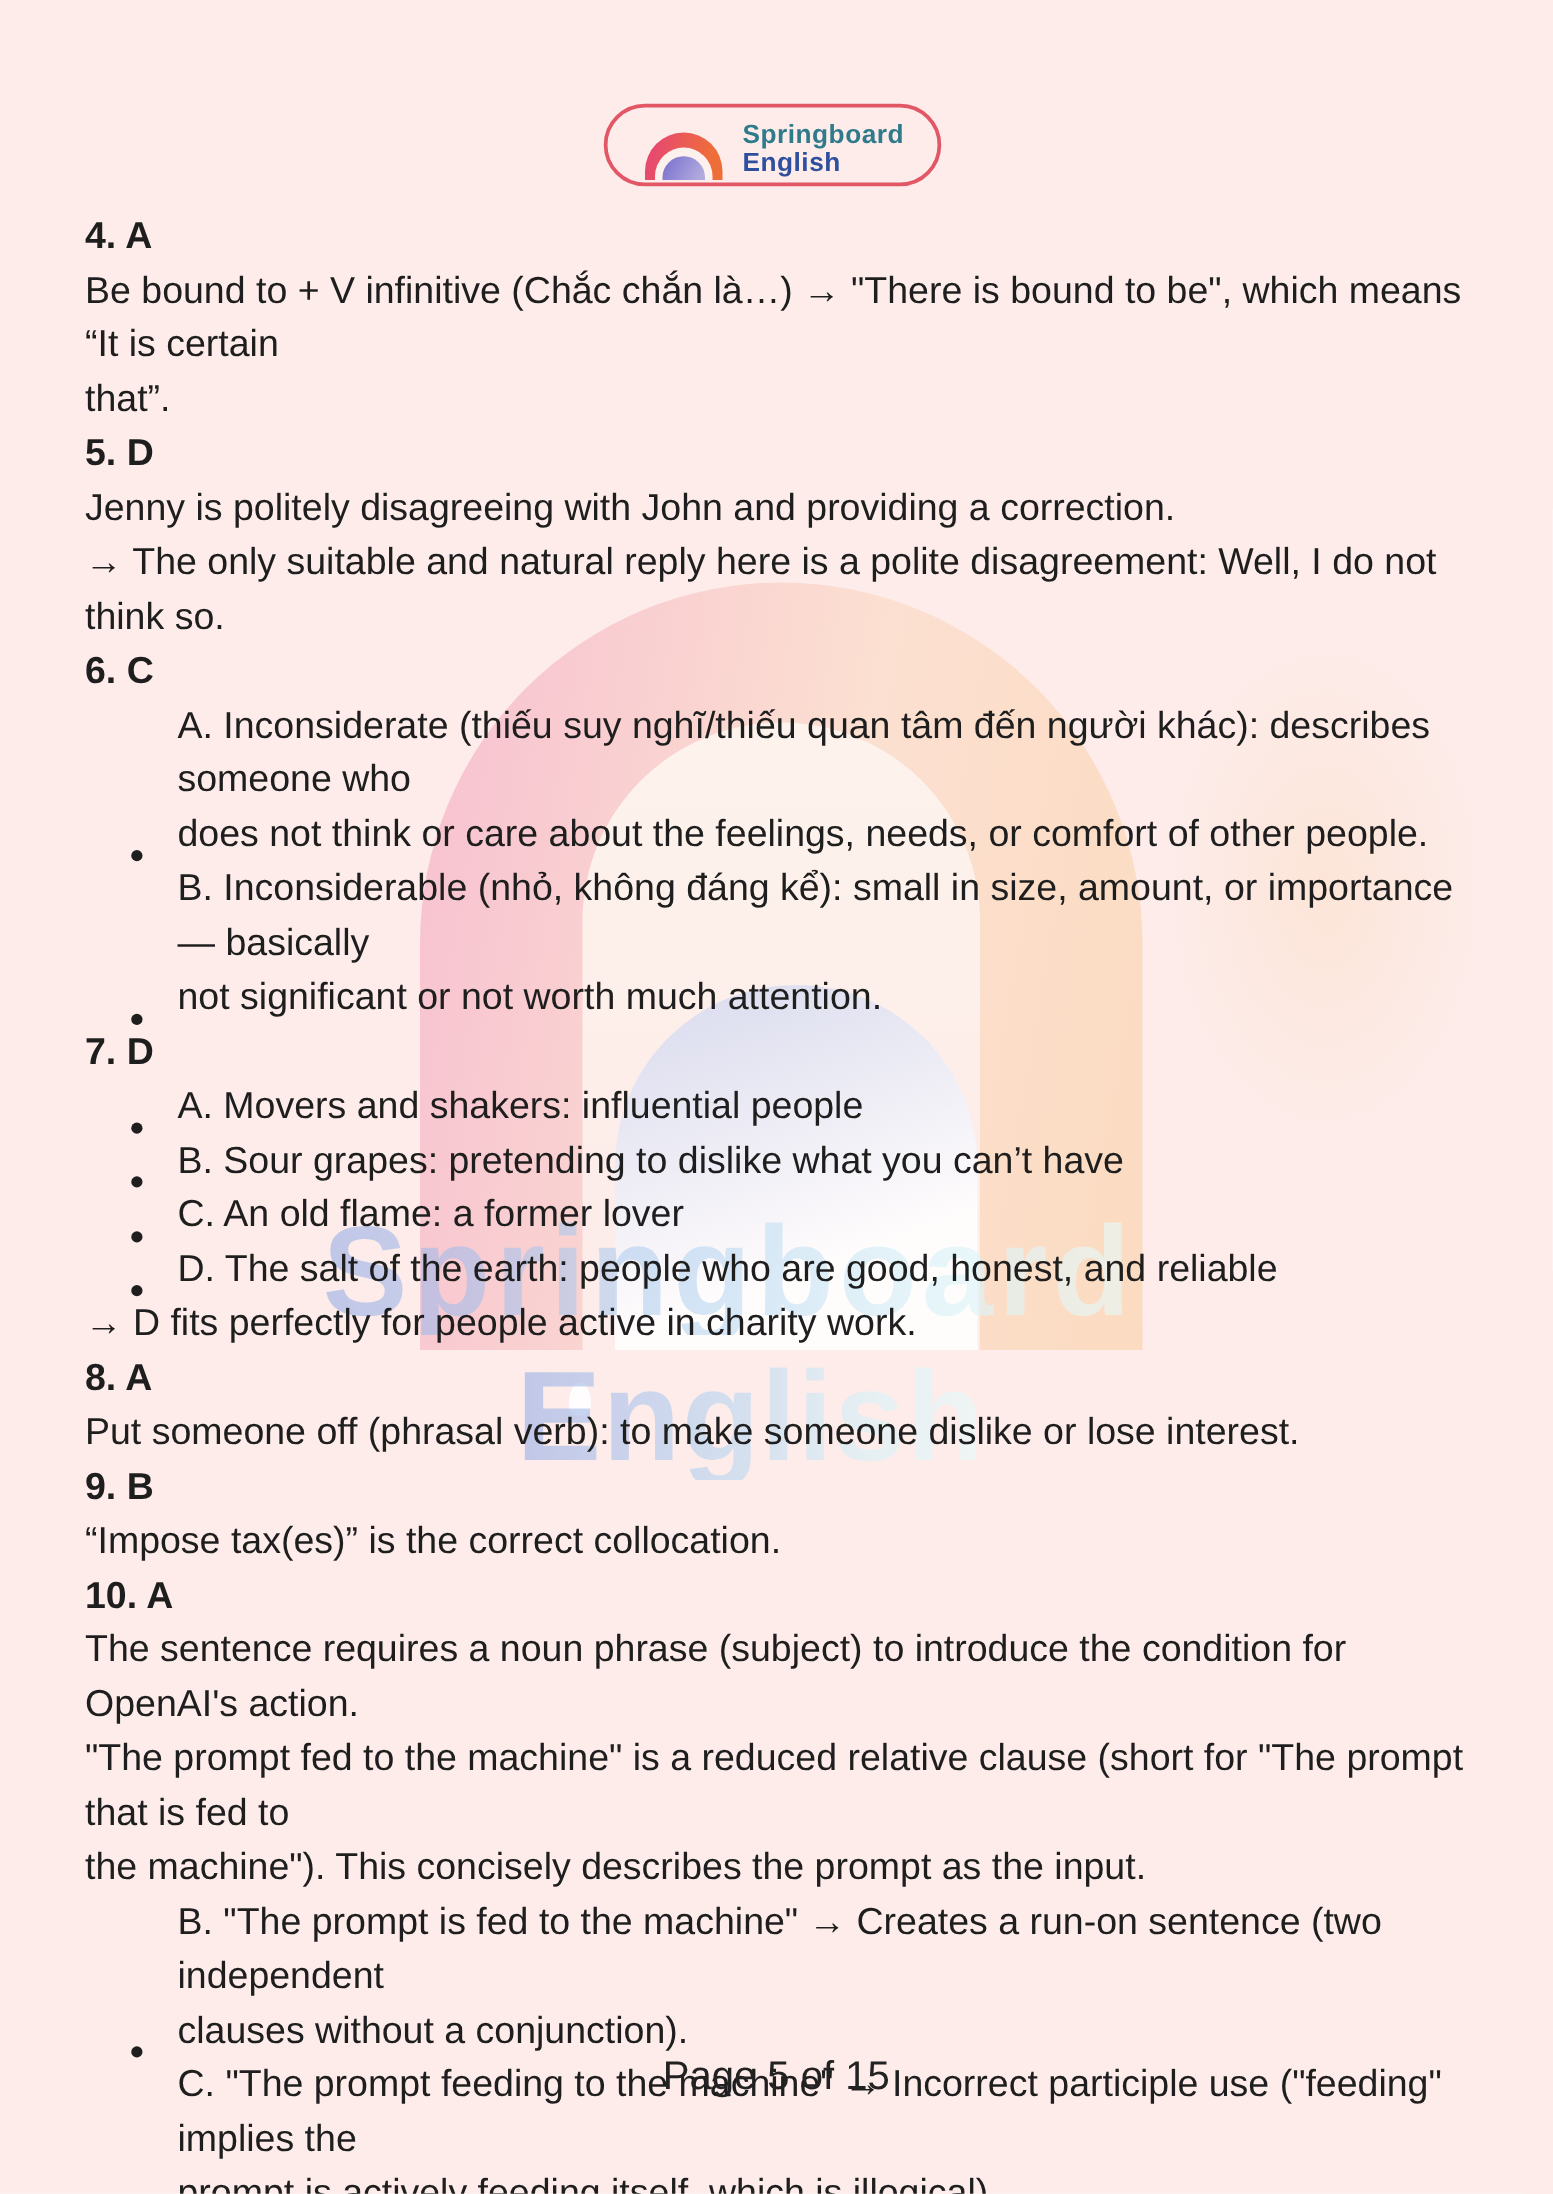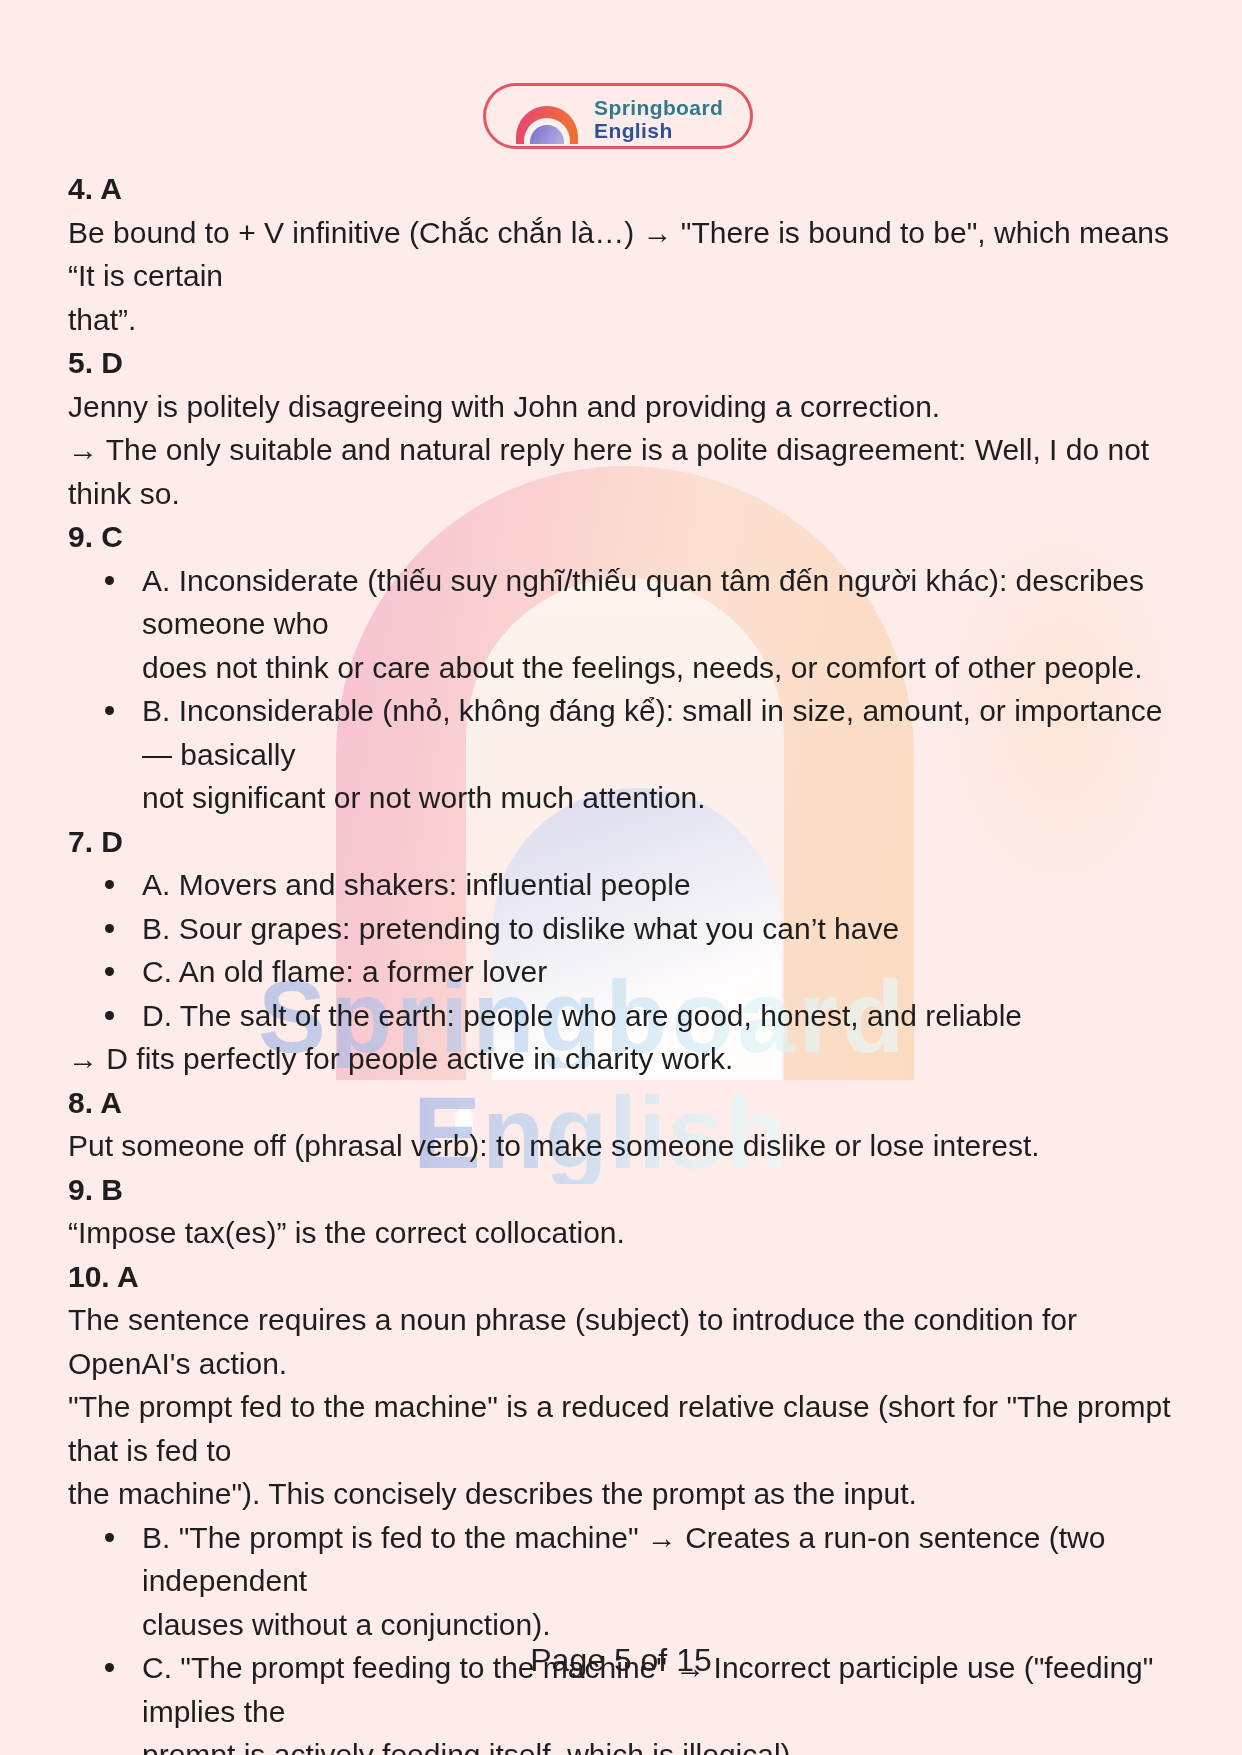--- a/index.html
+++ b/index.html
@@ -75,21 +75,21 @@
   .brand-top  { font-size:21px; font-weight:bold; color:#2f7b8b; letter-spacing:0.4px; line-height:23px; }
   .brand-bottom { font-size:21px; font-weight:bold; color:#2d4f9e; letter-spacing:0.4px; line-height:23px; }
 
   
   .content {
     position:absolute; left:68px; top:0; width:1106px;
     padding-top:167px; font-size:30px; line-height:43.5px;
   }
   .line { white-space:pre-line; }
   .heading { font-weight:bold; }
-  .bullet-row { display:flex; align-items:flex-start; }
+  .bullet-row { display:flex; align-items:flex-end; }
   .dot {
     flex:0 0 auto; width:9px; height:9px; border-radius:50%;
     background:#1e1e1e; margin:17px 28px 0 37px;
   }
   .bullet-text { flex:1 1 auto; white-space:pre-line; }
 
   .footer {
     position:absolute; left:0; right:0; top:1642px;
     text-align:center; font-size:32px; color:#222;
   }
@@ -122,21 +122,21 @@
   <div class="content">
 
     <div class="line heading">4. A</div>
     <div class="line para">Be bound to + V infinitive (Chắc chắn là…) → "There is bound to be", which means “It is certain
 that”.</div>
 
     <div class="line heading">5. D</div>
     <div class="line para">Jenny is politely disagreeing with John and providing a correction.</div>
     <div class="line para">→ The only suitable and natural reply here is a polite disagreement: Well, I do not think so.</div>
 
-    <div class="line heading">9. C</div>
+    <div class="line heading">6. C</div>
     <div class="bullet-row">
       <span class="dot"></span>
       <span class="bullet-text">A. Inconsiderate (thiếu suy nghĩ/thiếu quan tâm đến người khác): describes someone who
 does not think or care about the feelings, needs, or comfort of other people.</span>
     </div>
     <div class="bullet-row">
       <span class="dot"></span>
       <span class="bullet-text">B. Inconsiderable (nhỏ, không đáng kể): small in size, amount, or importance — basically
 not significant or not worth much attention.</span>
     </div>

